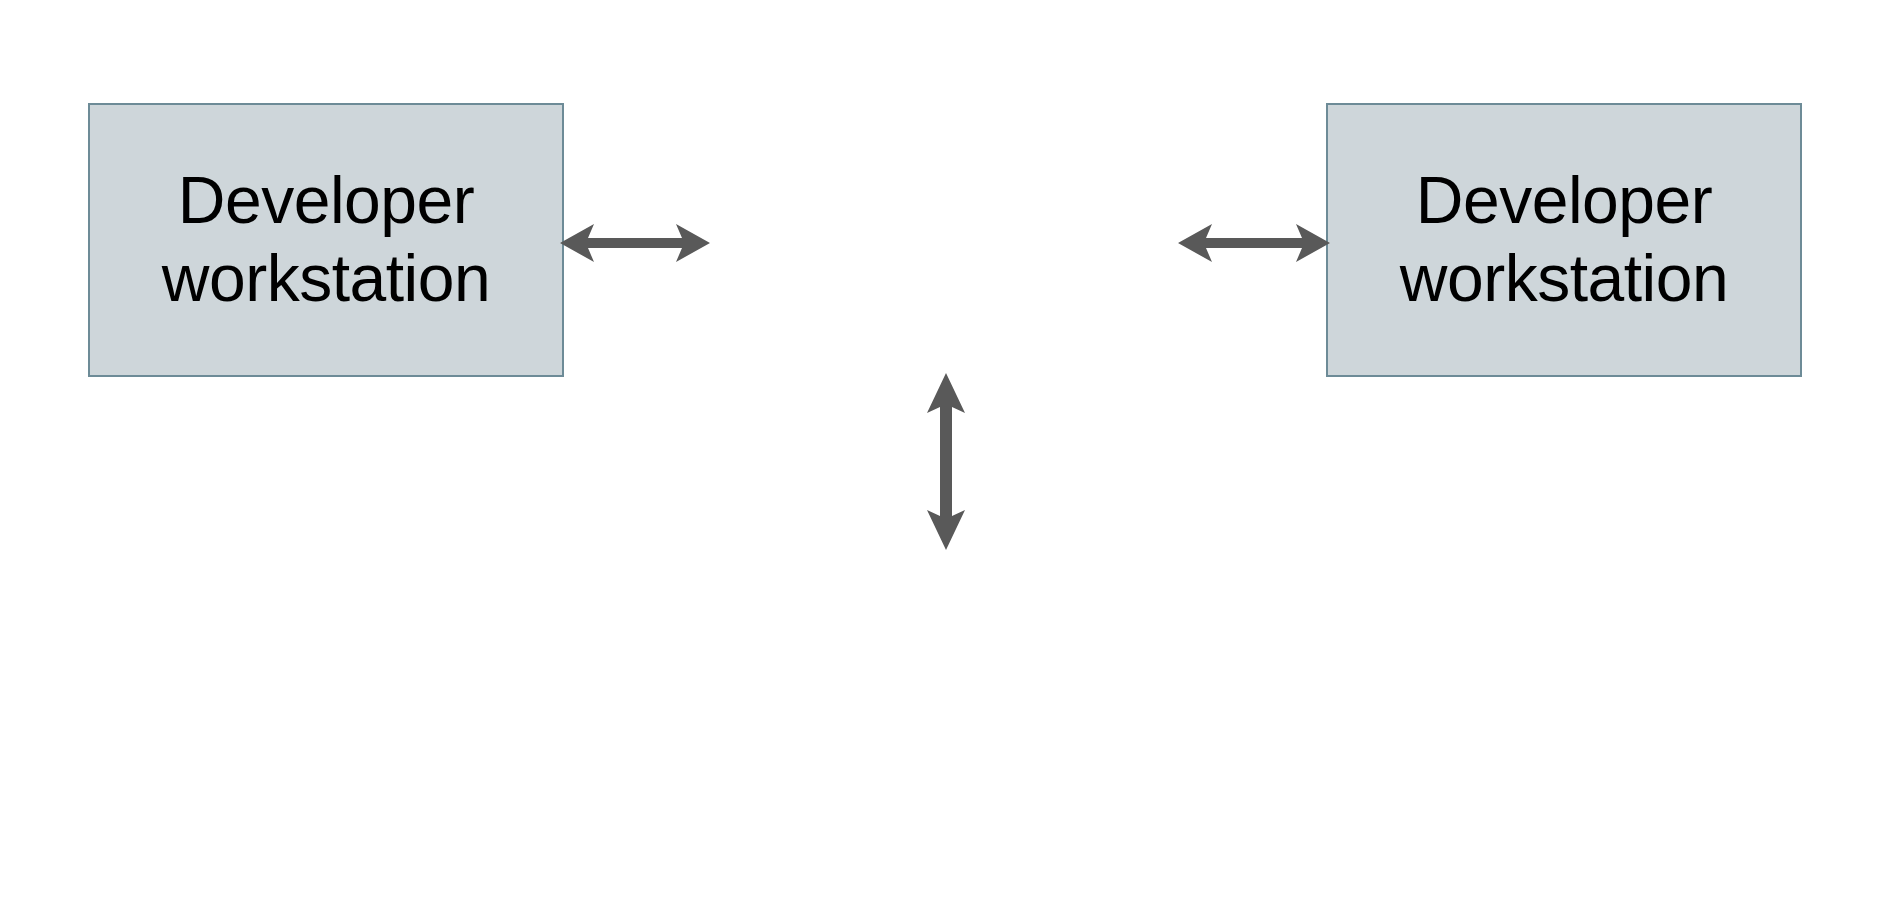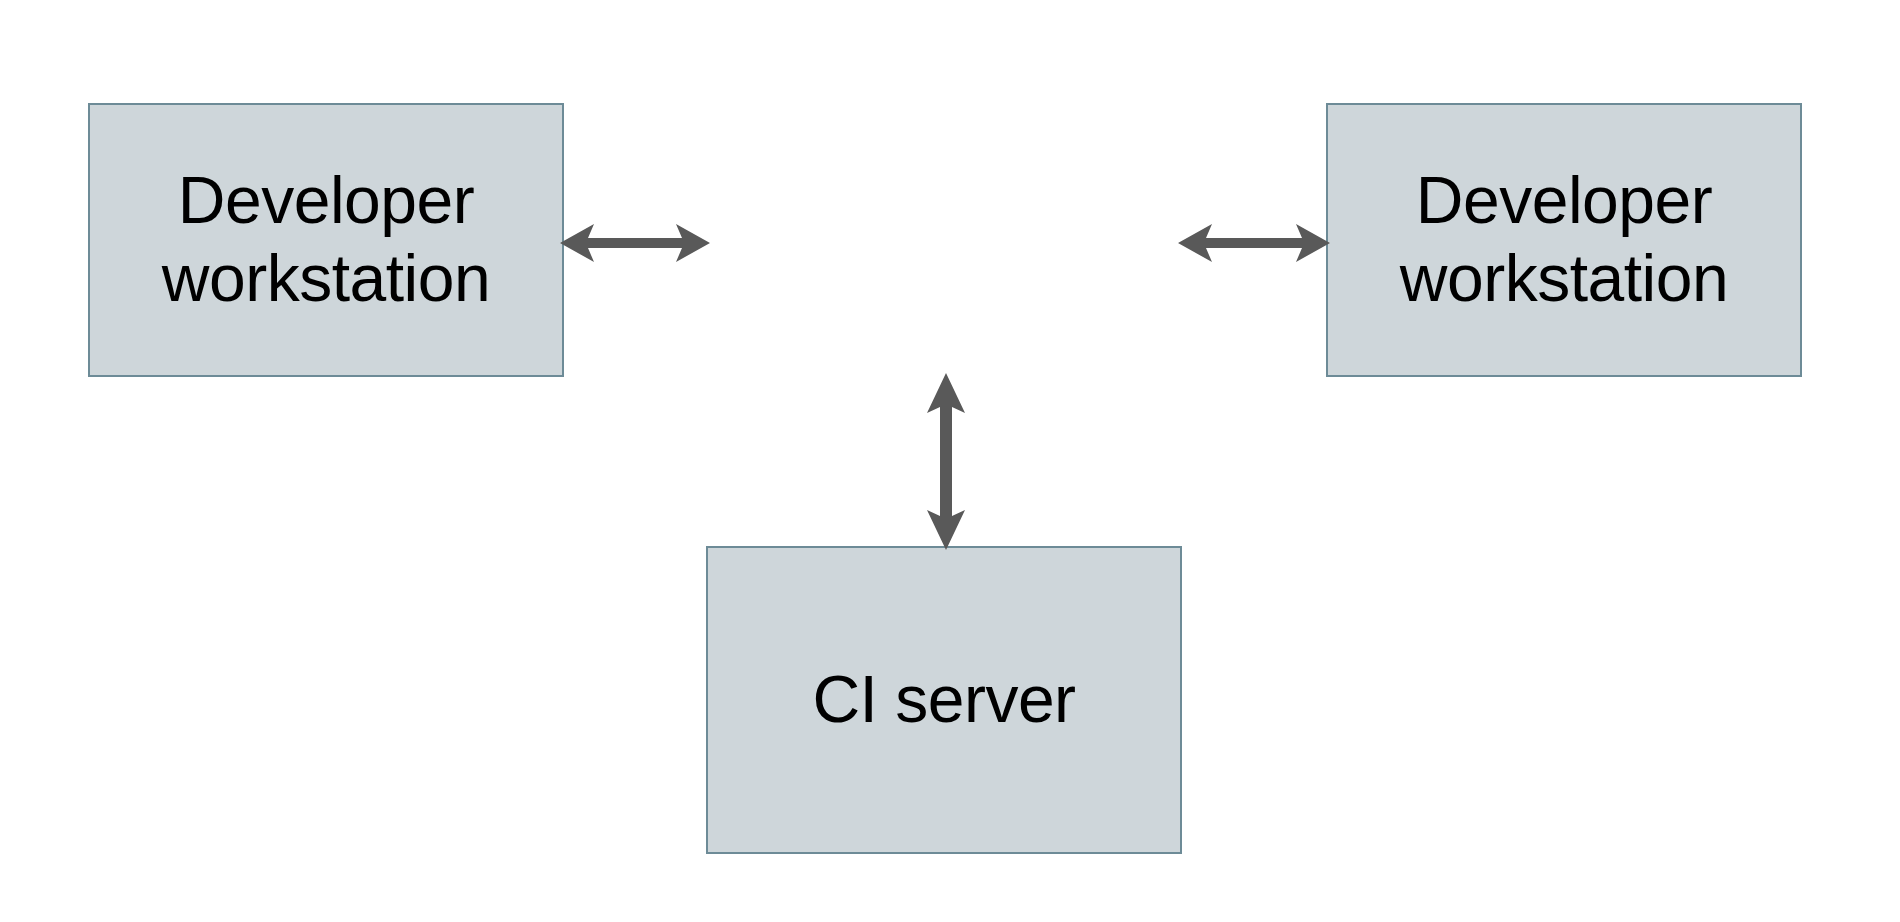--- a/index.html
+++ b/index.html
@@ -69,23 +69,20 @@
     <span class="node-label">Developer
 workstation</span>
   </div>
 
 
   <div class="node" id="node-dev-right">
     <span class="node-label">Developer
 workstation</span>
   </div>
 
-  <div class="node" id="node-ci">
-    <span class="node-label">CI server</span>
-  </div>
 
   <div class="edge" id="edge-left-cache">
     <svg viewBox="0 0 150 62" preserveAspectRatio="none" aria-hidden="true">
       <polygon points="0,31 34,12 28,26 122,26 116,12 150,31 116,50 122,36 28,36 34,50"></polygon>
     </svg>
   </div>
 
   <div class="edge" id="edge-cache-right">
     <svg viewBox="0 0 152 62" preserveAspectRatio="none" aria-hidden="true">
       <polygon points="0,31 34,12 28,26 124,26 118,12 152,31 118,50 124,36 28,36 34,50"></polygon>

